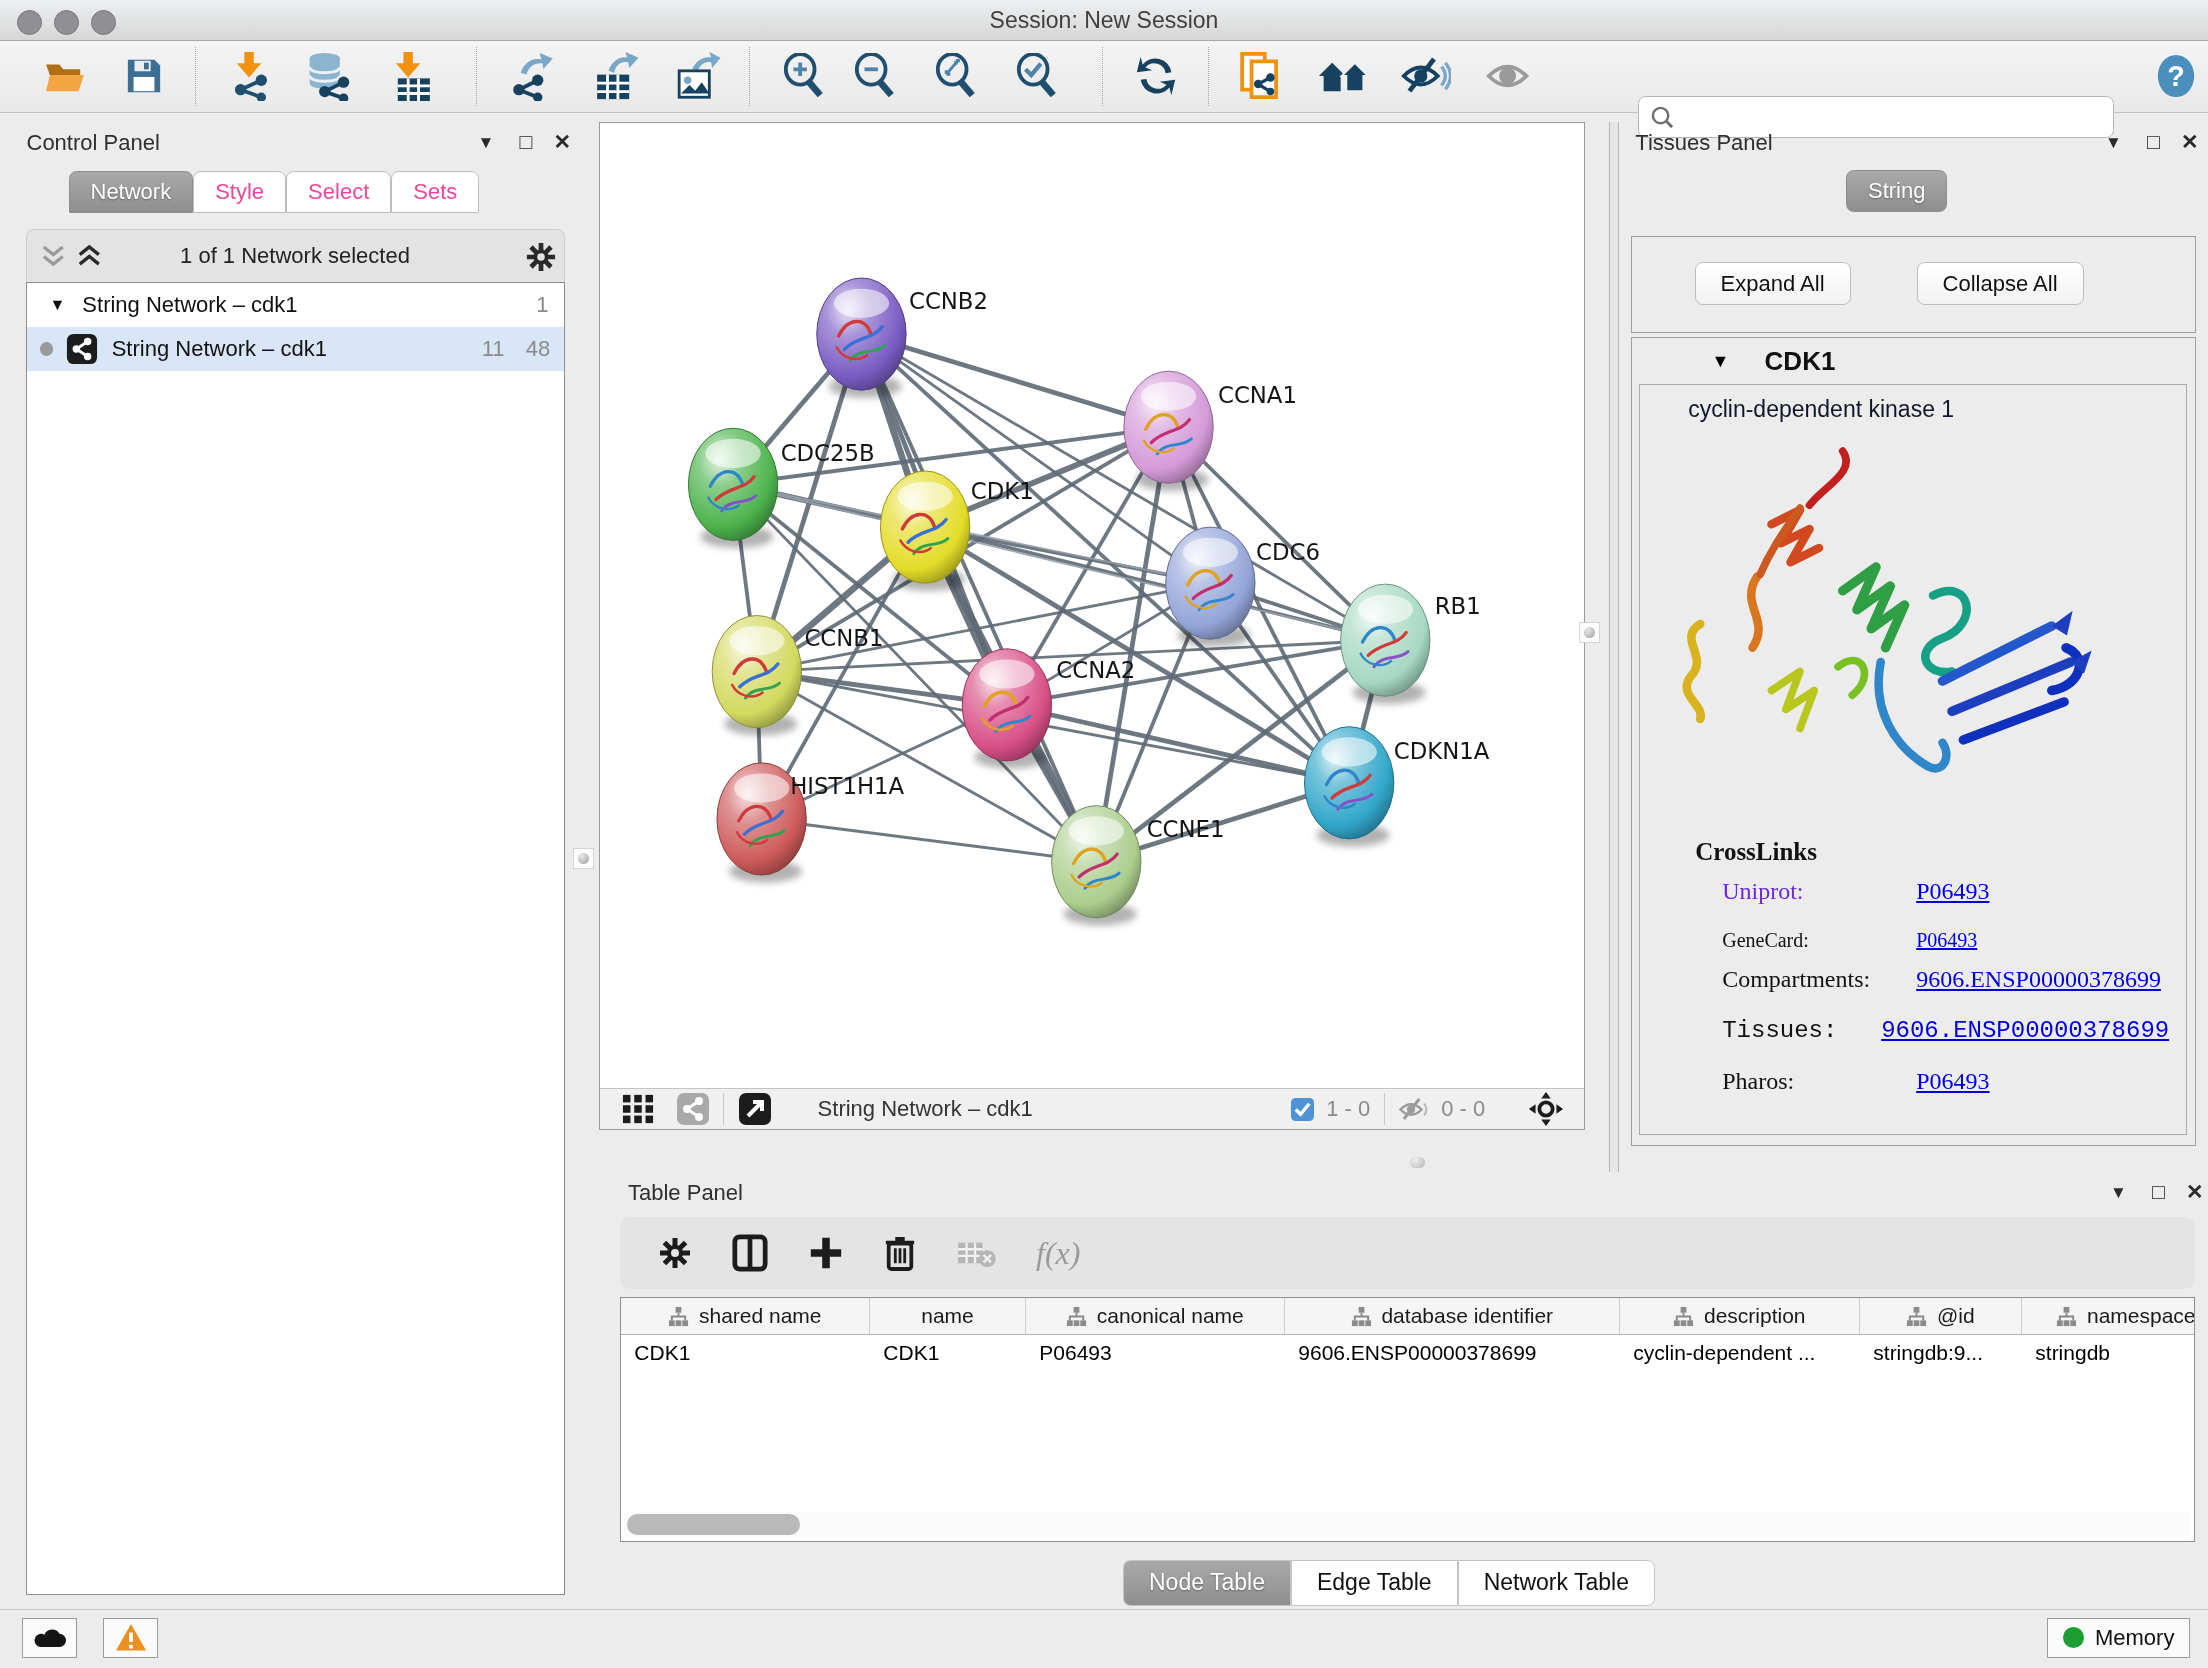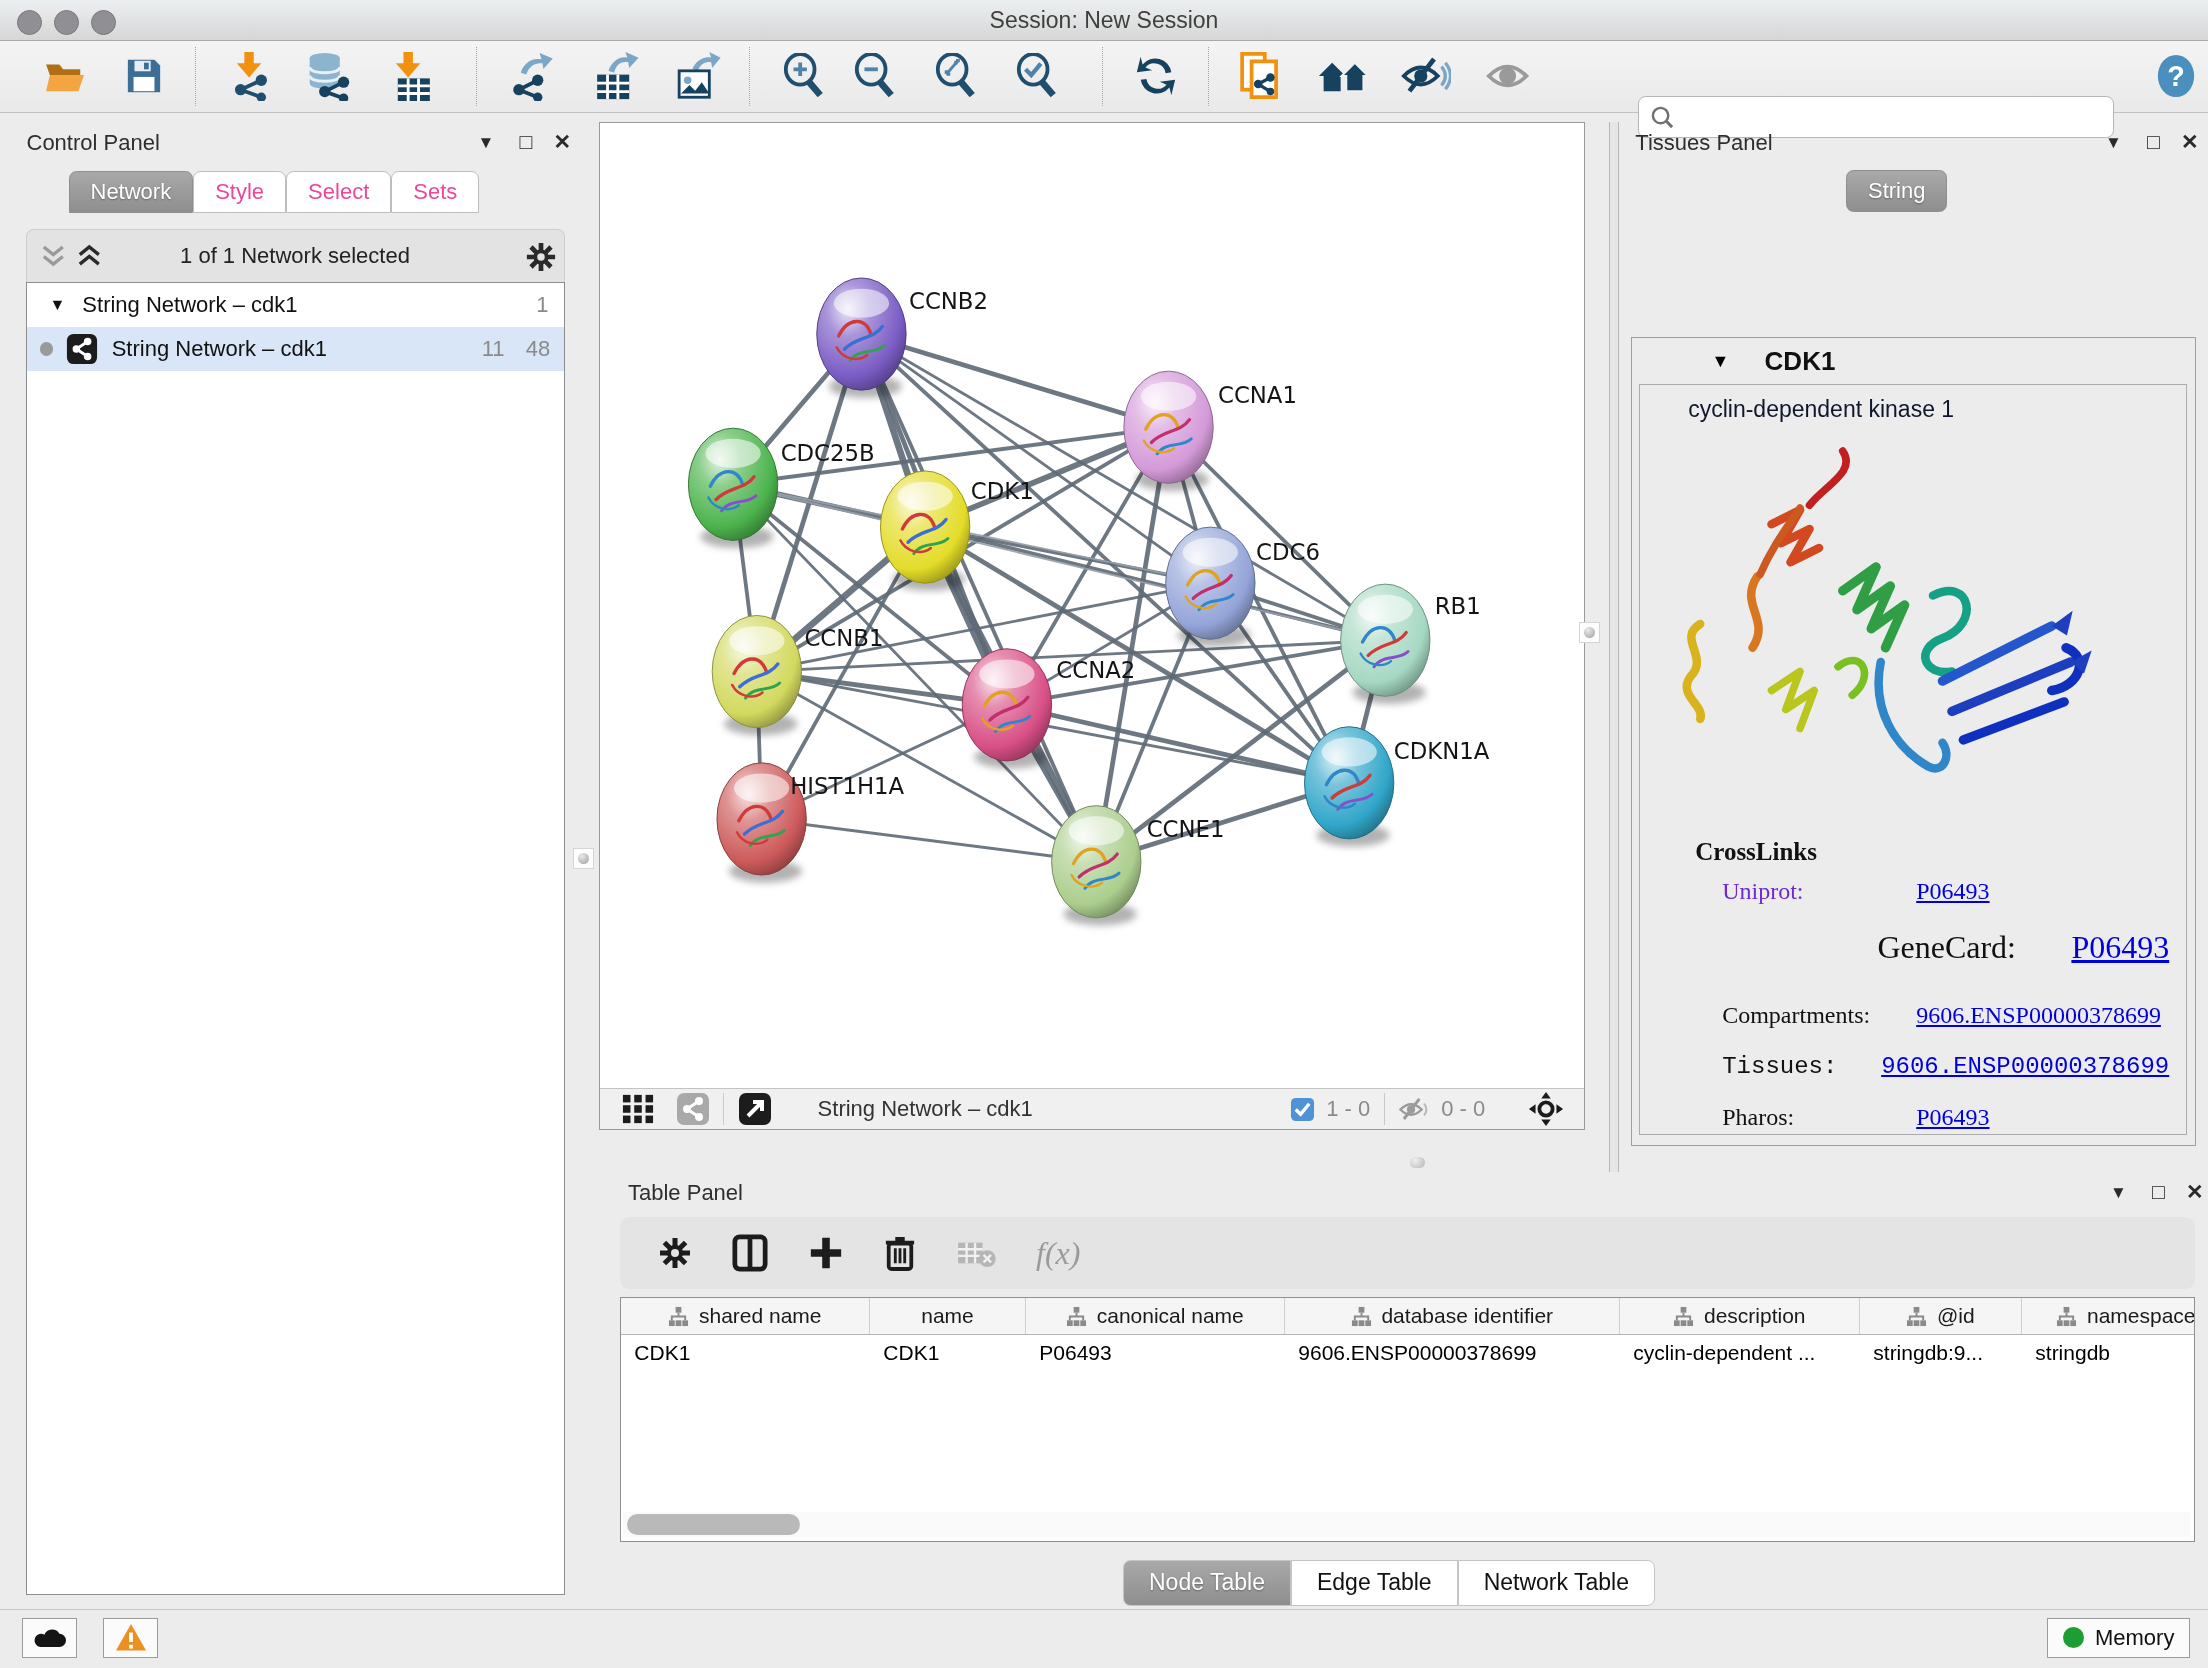--- a/index.html
+++ b/index.html
@@ -605,20 +605,24 @@
   <div class="abs" style="left:1622px;top:122px;width:582px;height:1050px;">
     <span class="ptitle abs" style="left:13.3px;top:7.6px;">Tissues Panel</span>
     <span class="picon" style="left:483px;top:11.4px;font-size:17px;">▼</span>
     <span class="picon" style="left:525px;top:7.6px;font-size:21px;">□</span>
     <span class="picon" style="left:559px;top:7.6px;font-size:21px;font-weight:bold;">✕</span>
 
     <div class="abs" style="left:224px;top:48px;">
       <span class="tab sel" style="border-radius:7.6px;">String</span>
     </div>
 
+    <div class="rp-box" style="left:8.6px;top:114px;width:563px;height:95px;">
+      <button class="btn abs" style="left:63px;top:25px;">Expand All</button>
+      <button class="btn abs" style="left:285px;top:25px;">Collapse All</button>
+    </div>
 
     <div class="rp-box" style="left:8.6px;top:215px;width:563px;height:807px;">
       <span class="abs" style="left:80px;top:13.3px;font-size:18px;">▼</span>
       <span class="abs" style="left:133px;top:7.6px;font-size:26px;font-weight:bold;color:#111;">CDK1</span>
       <div class="abs" style="left:7.6px;top:46px;width:546px;height:749px;border:1px solid #ababab;background:#ececec;">
         <span class="abs" style="left:48px;top:11.4px;font-size:23px;color:#0f172a;">cyclin-dependent kinase 1</span>
 
         <svg class="abs" style="left:17px;top:49px;" width="514" height="380" viewBox="0 0 540 400">
           <g fill="none" stroke-linecap="round" stroke-linejoin="round">
             <path d="M195 18 C 210 40, 175 55, 160 75" stroke="#c21f1f" stroke-width="8"></path>
@@ -638,21 +642,21 @@
           </g>
           <path d="M415 202 l22 -16 -6 26 z M435 240 l22 -12 -8 24 z" fill="#1d3fbf"></path>
         </svg>
 
         <span class="abs serif" style="left:55px;top:453px;font-size:25px;font-weight:bold;color:#111;">CrossLinks</span>
         <div class="abs" style="left:82px;top:493px;width:447px;" id="xlinks">
             <div class="serif" style="display: flex; margin-bottom: 24px; font-size: 24px;">
               <span style="width: 194px; color: #6d28d9;">Uniprot:</span>
               <a class="xlink" href="#">P06493</a>
             </div>
-            <div class="serif" style="display: flex; margin-bottom: 36px; font-size: 32px; justify-content: flex-end;">
+            <div class="serif" style="display: flex; margin-bottom: 14px; font-size: 20px;">
               <span style="width: 194px; color: rgb(17, 17, 17);">GeneCard:</span>
               <a class="xlink" href="#">P06493</a>
             </div>
             <div class="serif" style="display: flex; margin-bottom: 24px; font-size: 24px;">
               <span style="width: 194px; color: rgb(17, 17, 17);">Compartments:</span>
               <a class="xlink" href="#">9606.ENSP00000378699</a>
             </div>
             <div class="serif" style="display: flex; margin-bottom: 24px; font-size: 24px; font-family: Liberation Mono, monospace;">
               <span style="width: 194px; color: rgb(17, 17, 17);">Tissues:</span>
               <a class="xlink" href="#">9606.ENSP00000378699</a>

